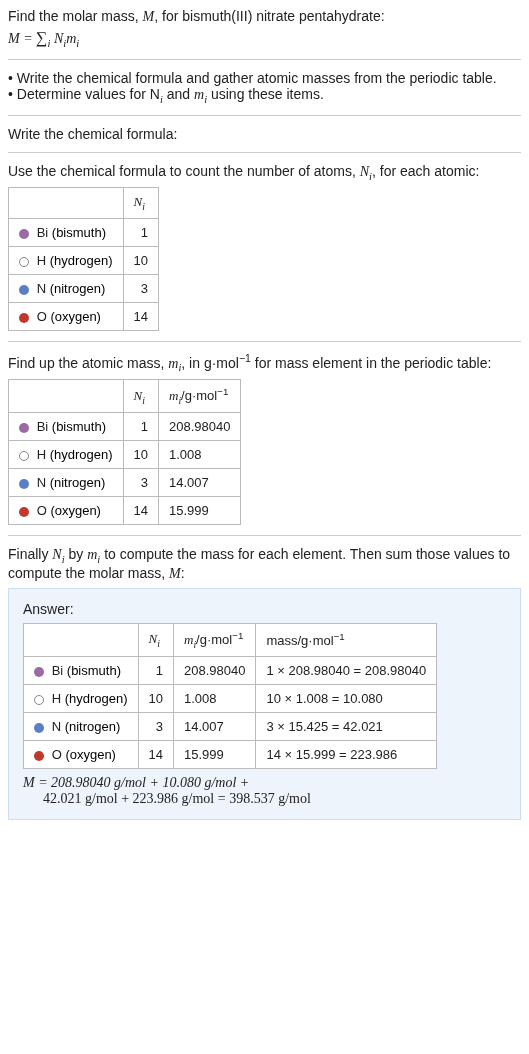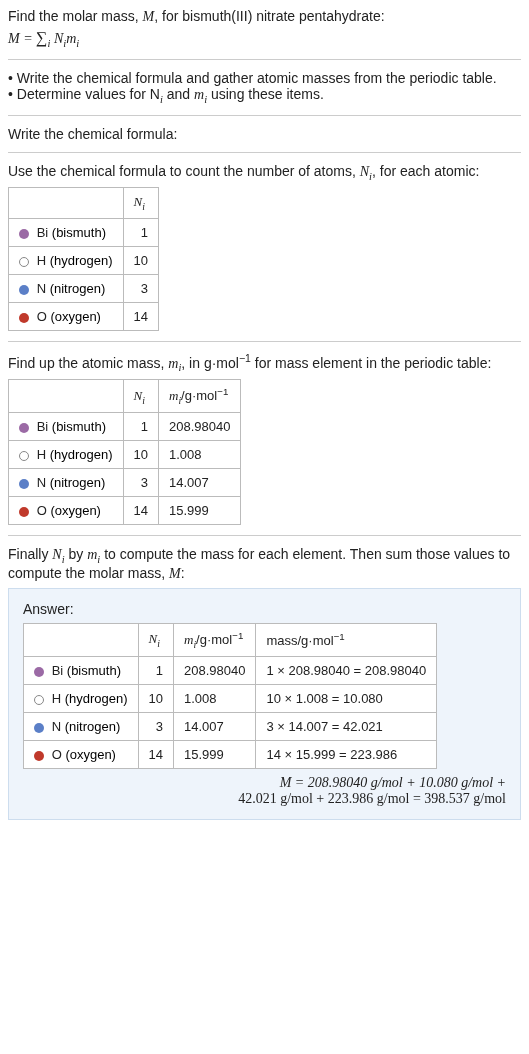--- a/index.html
+++ b/index.html
@@ -73,21 +73,20 @@
   }
   .answer-box table th, .answer-box table td {
     background: #fff;
   }
   .answer-label {
     margin-bottom: 6px;
   }
   .final {
     font-family: "Times New Roman", serif;
     margin-top: 0;
-    text-align: right;
   }
 </style>
 </head>
 <body>
 
 <div>
   <span>Find the molar mass, </span><span class="formula">M</span><span>, for bismuth(III) nitrate pentahydrate:</span>
   <div class="formula-line formula">
     M = <span class="sigma">∑</span><sub>i</sub> N<sub>i</sub>m<sub>i</sub>
   </div>
@@ -197,21 +196,21 @@
     <tr>
       <td><span class="bullet-outline"></span> <span>H</span> <span class="muted">(hydrogen)</span></td>
       <td class="num">10</td>
       <td>1.008</td>
       <td>10 × 1.008 = 10.080</td>
     </tr>
     <tr>
       <td><span class="bullet" style="background:#5b7fc7"></span> <span>N</span> <span class="muted">(nitrogen)</span></td>
       <td class="num">3</td>
       <td>14.007</td>
-      <td>3 × 14.007 = 42.021</td>
+      <td>3 × 15.425 = 42.021</td>
     </tr>
     <tr>
       <td><span class="bullet" style="background:#c0392b"></span> <span>O</span> <span class="muted">(oxygen)</span></td>
       <td class="num">14</td>
       <td>15.999</td>
       <td>14 × 15.999 = 223.986</td>
     </tr>
   </tbody>
     </table>
   <div class="final">

